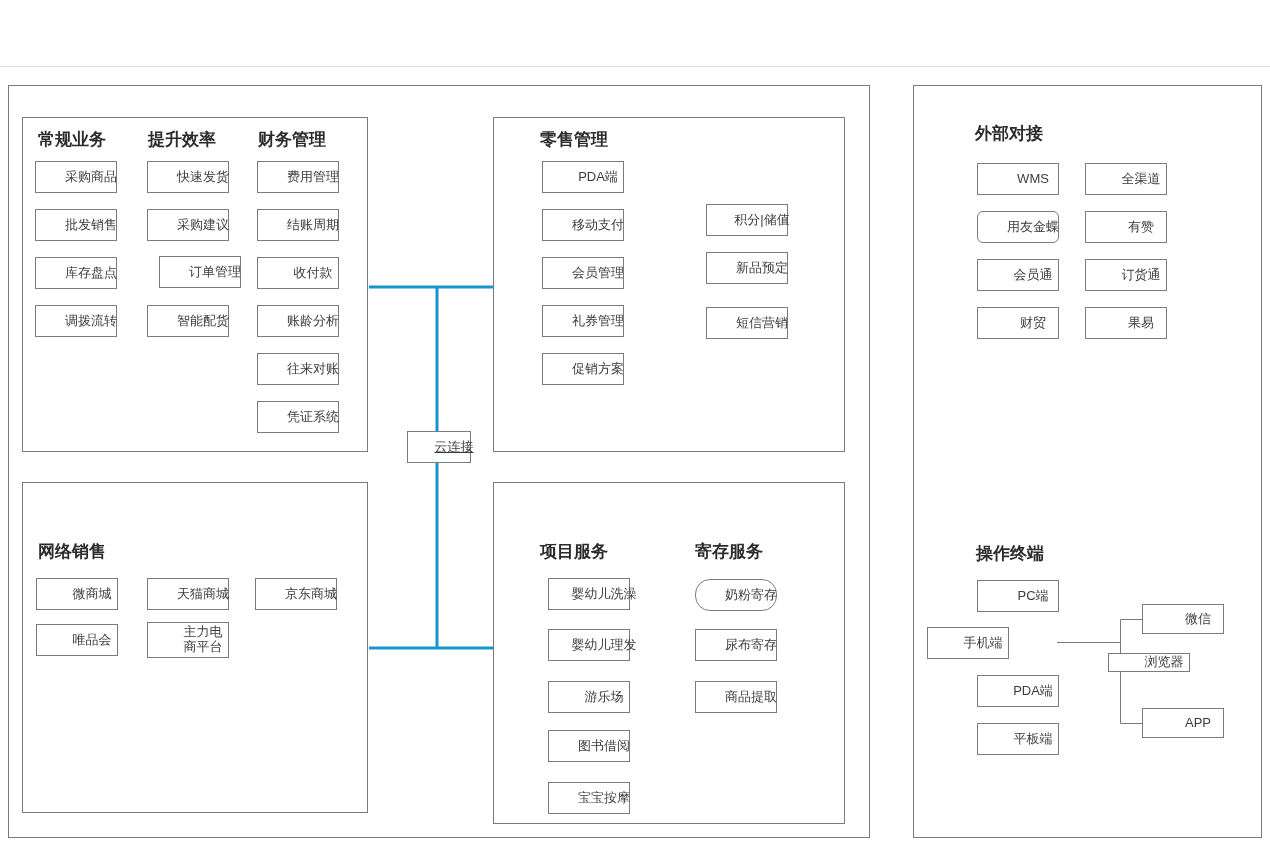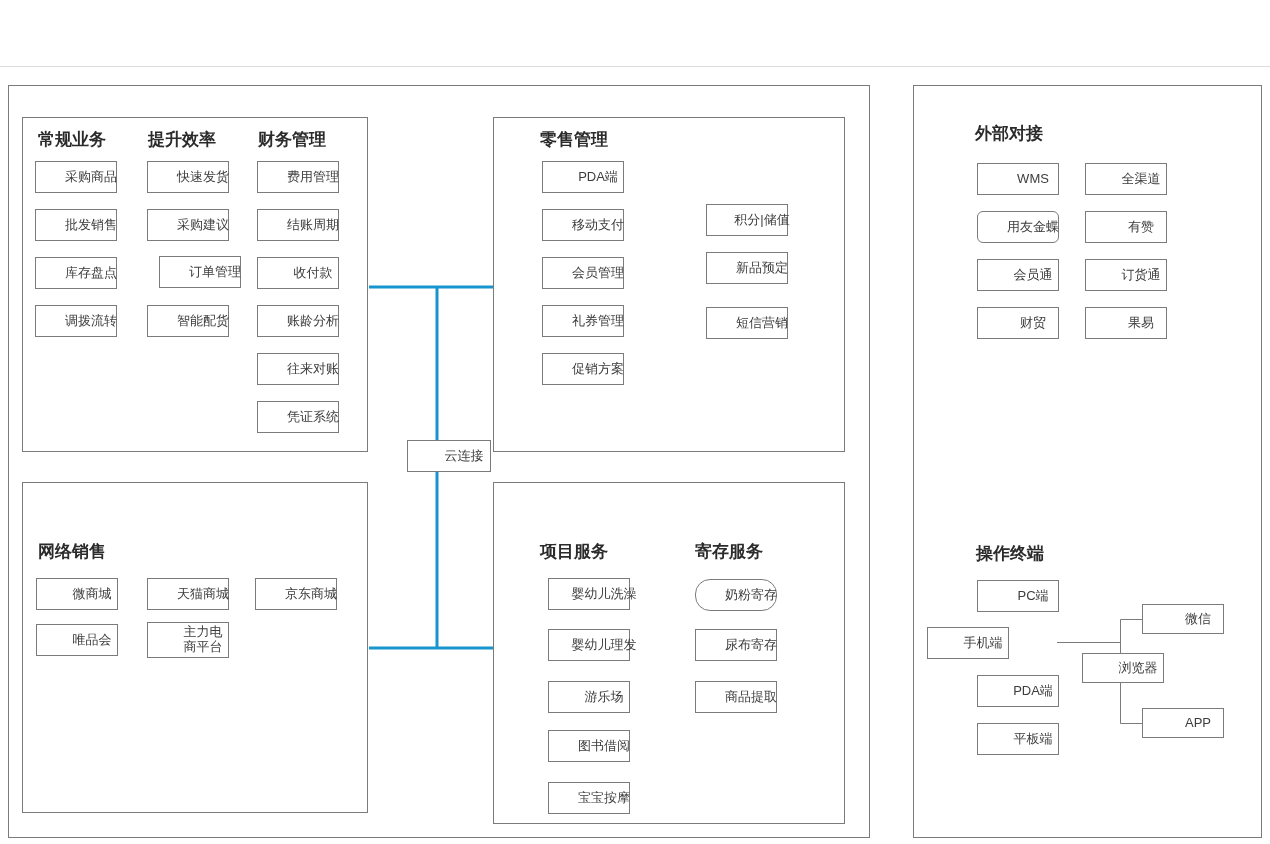--- a/index.html
+++ b/index.html
@@ -89,21 +89,21 @@
   <div class="node" style="left:542px;top:161px;">PDA端</div>
   <div class="node" style="left:542px;top:209px;">移动支付</div>
   <div class="node" style="left:542px;top:257px;">会员管理</div>
   <div class="node" style="left:542px;top:305px;">礼券管理</div>
   <div class="node" style="left:542px;top:353px;">促销方案</div>
 
   <div class="node" style="left:706px;top:204px;">积分|储值</div>
   <div class="node" style="left:706px;top:252px;">新品预定</div>
   <div class="node" style="left:706px;top:307px;">短信营销</div>
 
-  <div class="node" style="left:407px;top:440px;width:84px;">云连接</div>
+  <div class="node" style="left:407px;top:431px;width:64px;text-decoration:underline;">云连接</div>
 
   <span class="section-h" style="left:38px;top:540px;">网络销售</span>
   <div class="node" style="left:36px;top:578px;">微商城</div>
   <div class="node" style="left:147px;top:578px;">天猫商城</div>
   <div class="node" style="left:255px;top:578px;">京东商城</div>
   <div class="node" style="left:36px;top:624px;">唯品会</div>
   <div class="node wrap" style="left:147px;top:622px;">主力电商平台</div>
 
   <span class="section-h" style="left:540px;top:540px;">项目服务</span>
   <span class="section-h" style="left:695px;top:540px;text-align:right;">寄存服务</span>
@@ -128,16 +128,16 @@
   <div class="node" style="left:977px;top:307px;">财贸</div>
   <div class="node" style="left:1085px;top:307px;">果易</div>
 
   <span class="section-h" style="left:976px;top:542px;">操作终端</span>
   <div class="node" style="left:977px;top:580px;">PC端</div>
   <div class="node" style="left:927px;top:627px;">手机端</div>
   <div class="node" style="left:977px;top:675px;">PDA端</div>
   <div class="node" style="left:977px;top:723px;">平板端</div>
 
   <div class="node" style="left:1142px;top:604px;height:30px;">微信</div>
-  <div class="node" style="left:1082px;top:653px;height:30px;">浏览器</div>
+  <div class="node" style="left:1108px;top:653px;height:19px;">浏览器</div>
   <div class="node" style="left:1142px;top:708px;height:30px;">APP</div>
 
 </div>
 
 </body></html>

